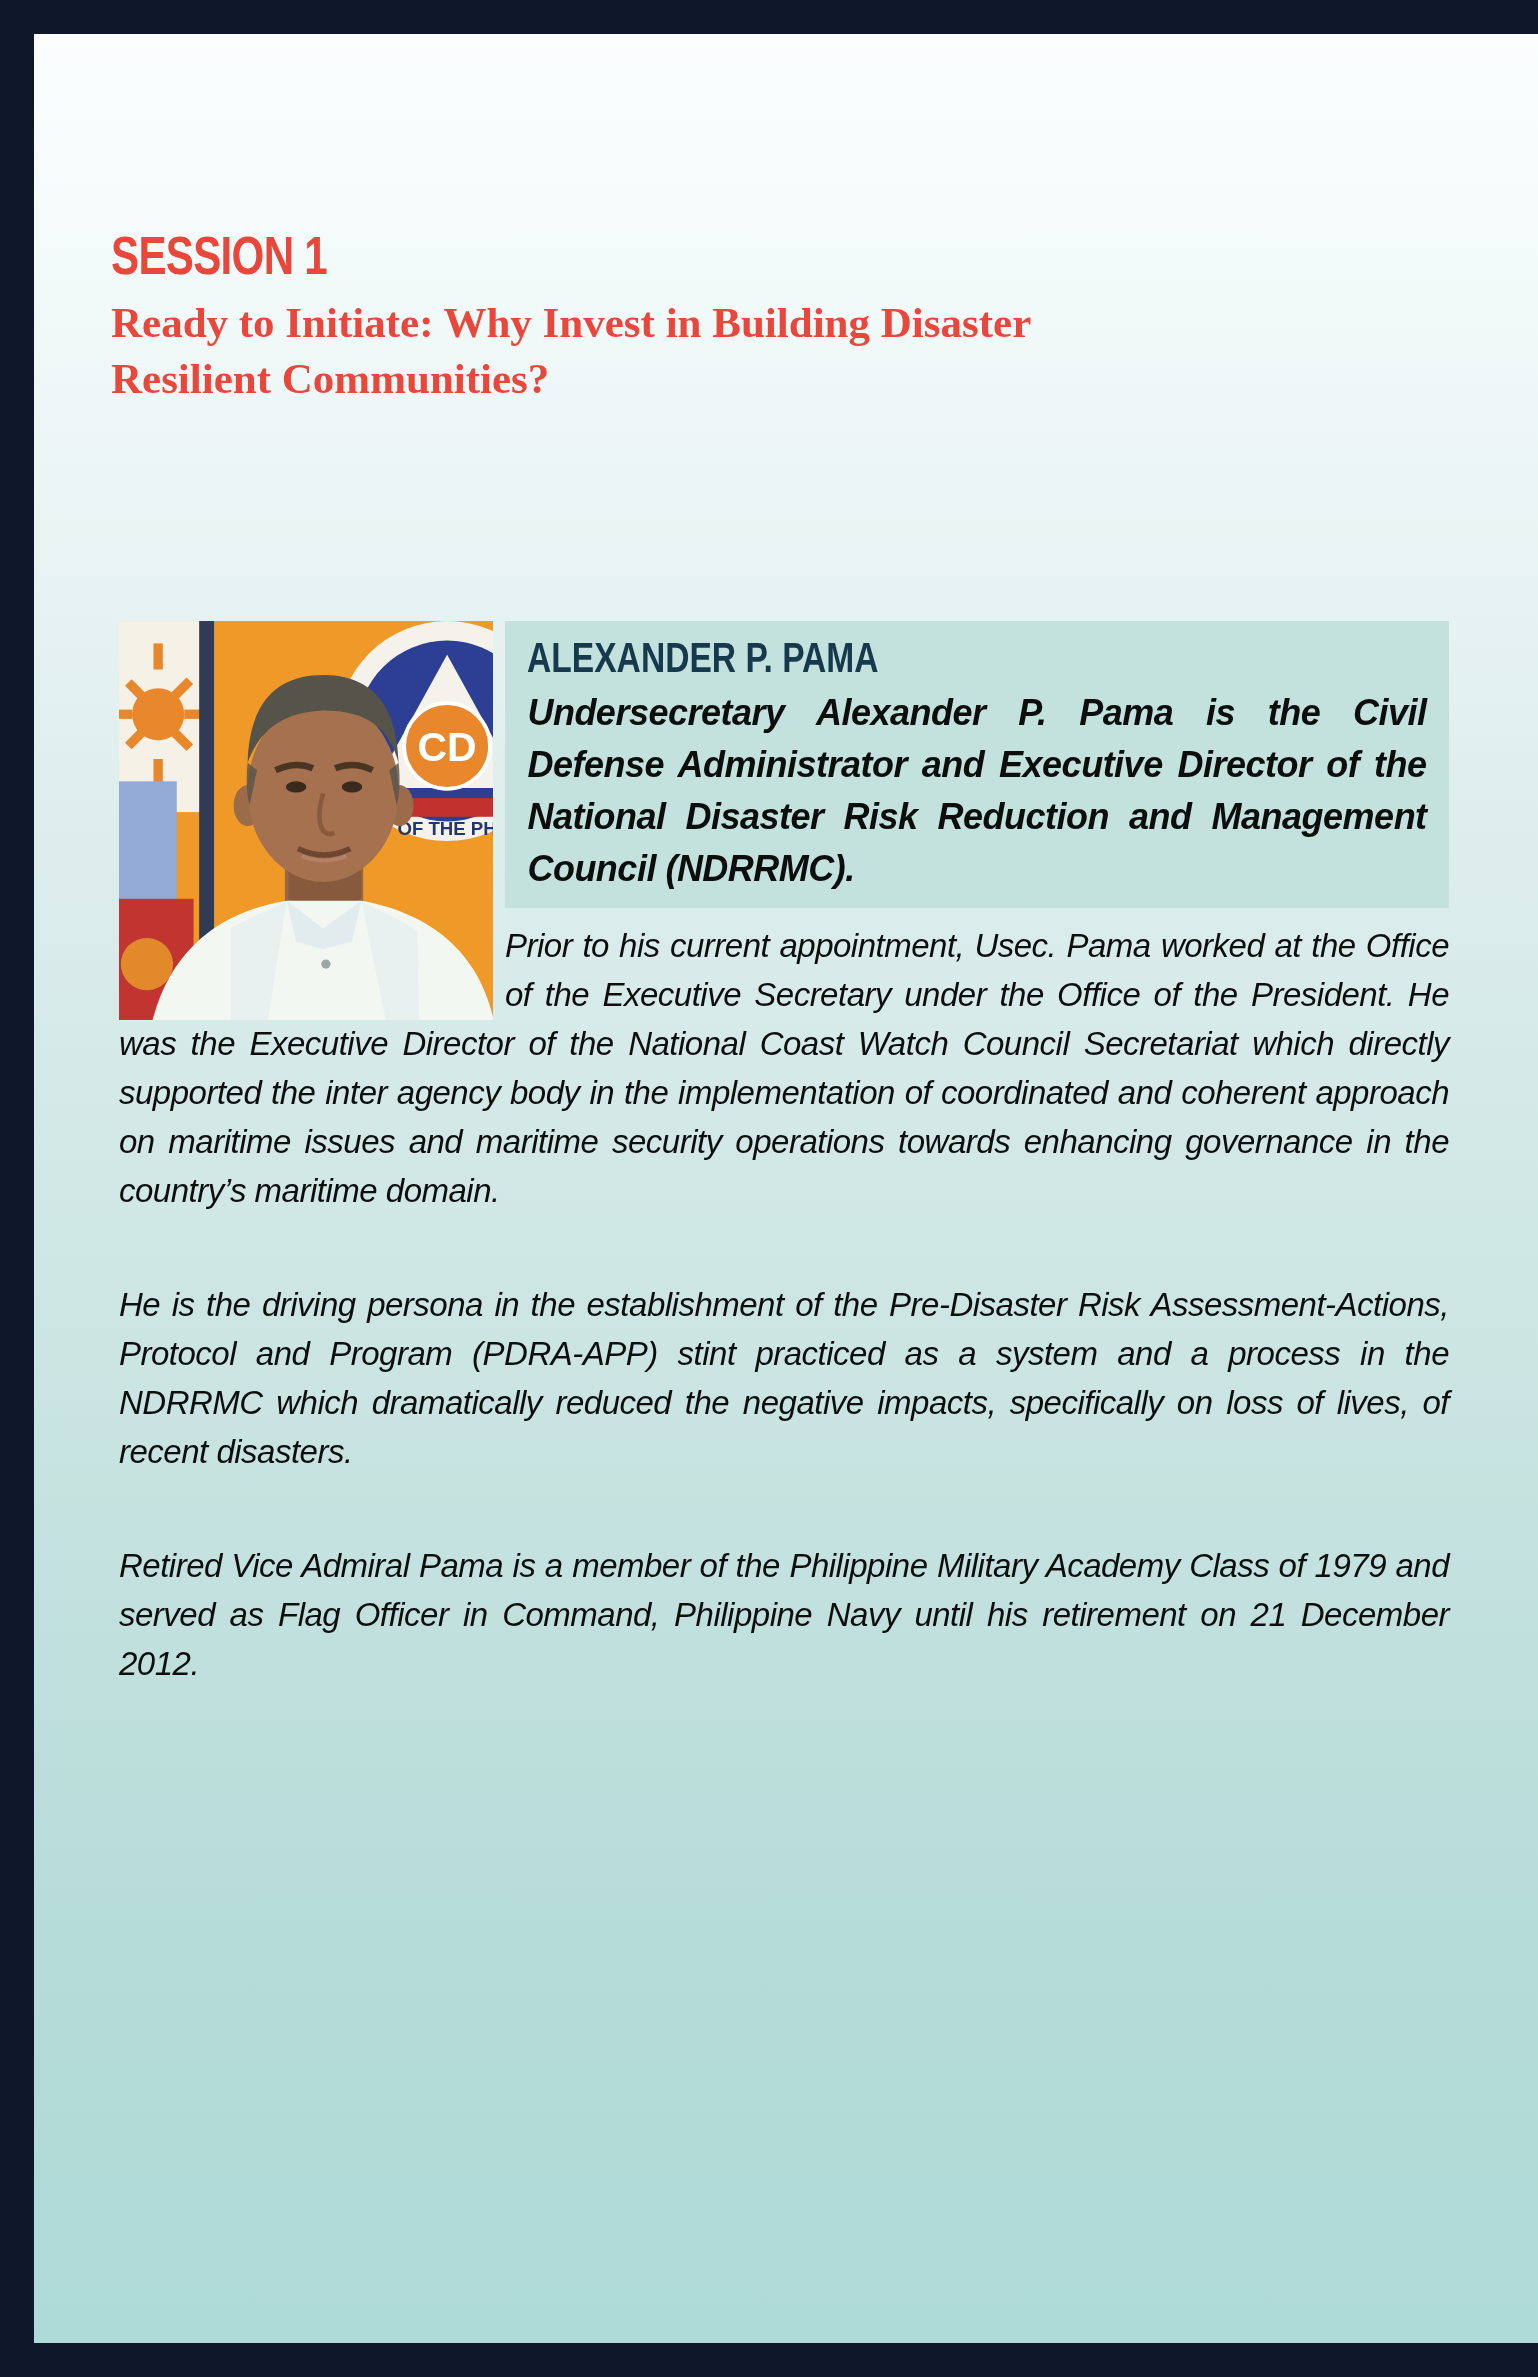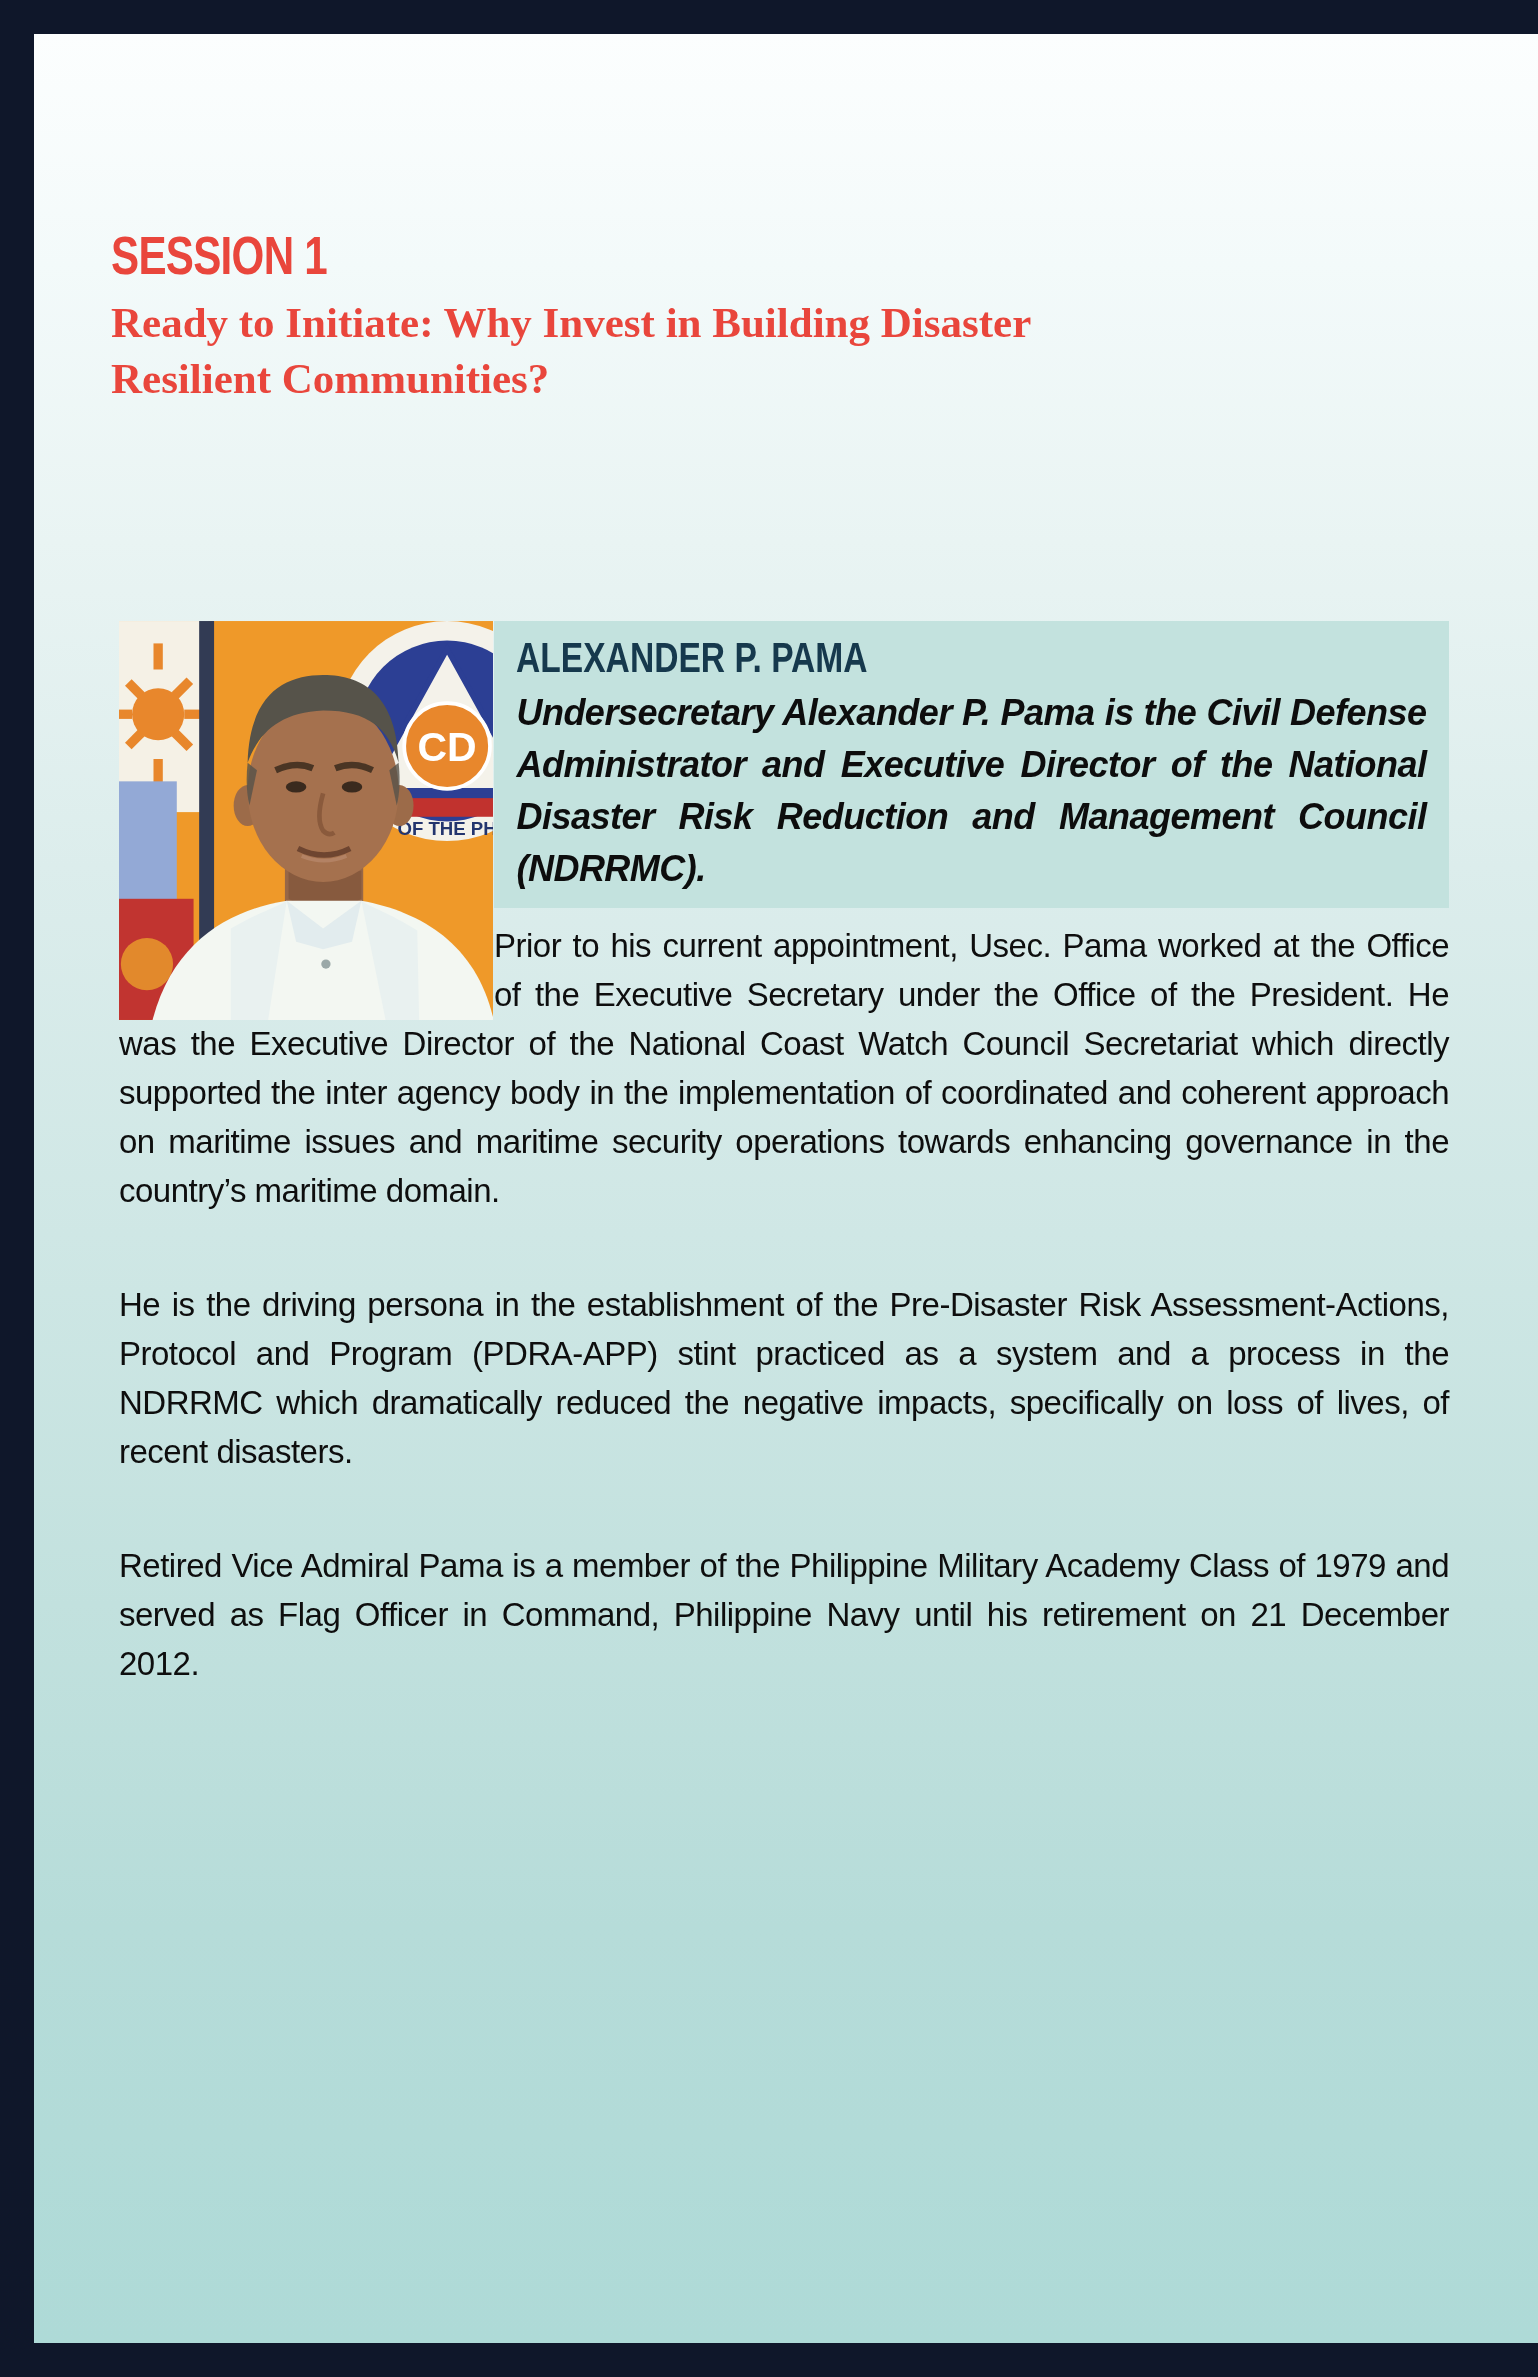--- a/index.html
+++ b/index.html
@@ -45,21 +45,21 @@
   }
 
   
   .bio{
     position:absolute;
     left:85px;right:89px;top:587px;
   }
   .photo{
     float:left;
     width:374px;height:399px;
-    margin:0 1px -11.2px 0;
+    margin:0 12px -11.2px 0;
     overflow:hidden;
   }
   .photo svg{display:block;}
 
   .name-box{
     overflow:hidden; 
     padding:13px 22.4px 13px 22.4px;
   }
   .speaker-name{
     font-weight:800;
@@ -76,20 +76,21 @@
     text-align:justify;
     color:#0d0d0d;
   }
 
   .body-par{
     margin:0 0 65px 0;
     font-size:33px;line-height:49px;
     letter-spacing:-0.5px;
     text-align:justify;
     color:#0e0e0e;
+    font-style:italic;
   }
   .body-par.first{margin-top:13px;}
 </style>
 </head>
 <body>
 
 <div class="page">
   <div class="content">
 
     <div class="title-block">

